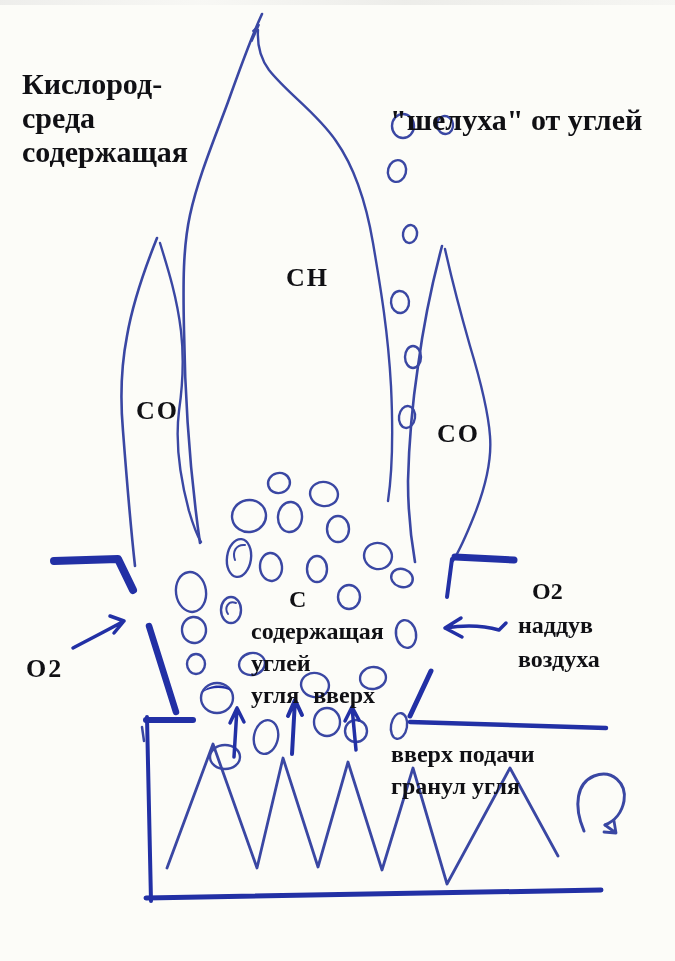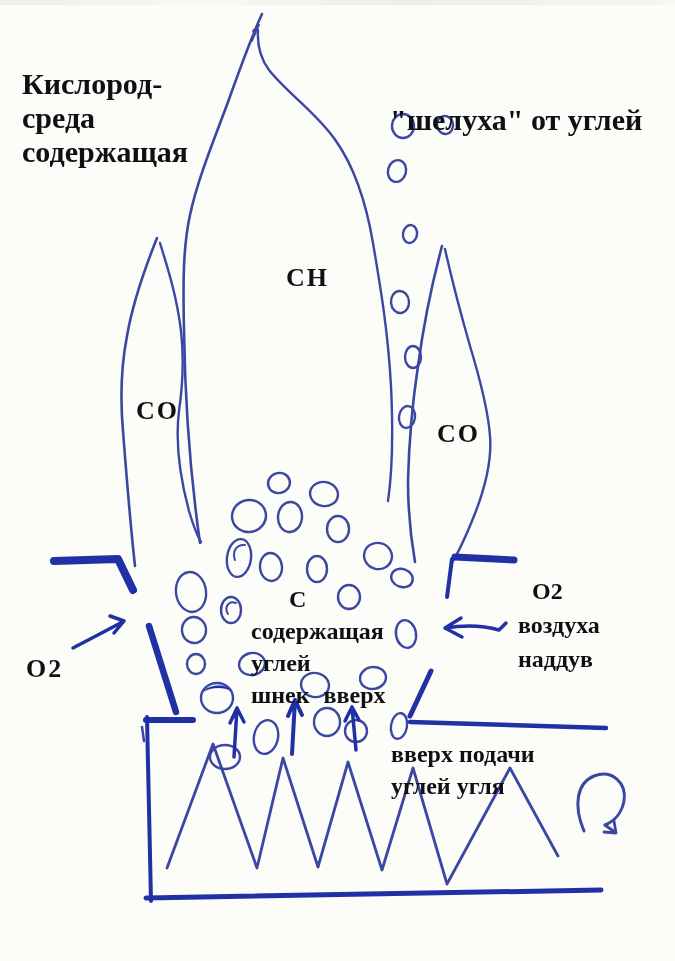--- a/index.html
+++ b/index.html
@@ -142,26 +142,26 @@
   <div class="lbl fs26" style="left:136px;top:396px;">CO</div>
 
   <div class="lbl fs26" style="left:437px;top:419px;">CO</div>
 
   <div class="lbl fs26" style="left:26px;top:654px;">O2</div>
 
   <div class="lbl fs24" style="left:251px;top:583px;">
     <div class="ind38">C</div>
     <div>содержащая</div>
     <div>углей</div>
-    <div class="ws">шнек вверх</div>
+    <div class="ws">угля вверх</div>
   </div>
 
   <div class="lbl fs24 ab" style="left:518px;top:574px;">
     <div class="ind14">O2</div>
+    <div>наддув</div>
     <div>воздуха</div>
-    <div>наддув</div>
   </div>
 
   <div class="lbl fs24" style="left:391px;top:738px;">
     <div>вверх подачи</div>
-    <div>углей угля</div>
+    <div>гранул угля</div>
   </div>
 </div>
 
 </body></html>

